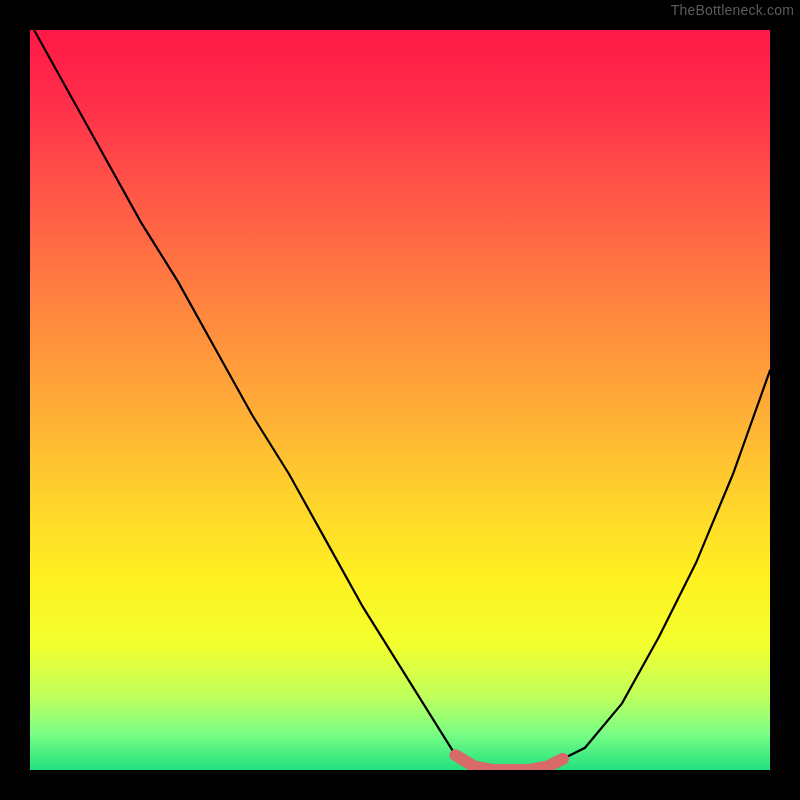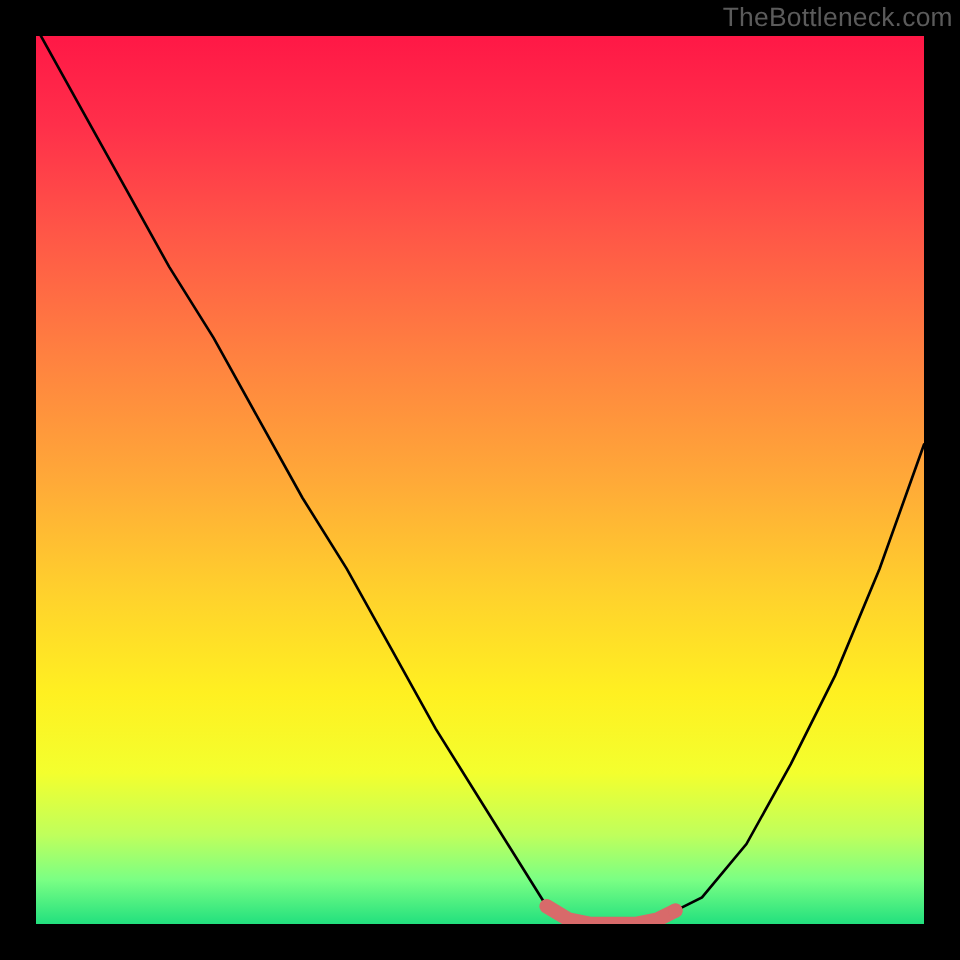--- a/index.html
+++ b/index.html
@@ -15,21 +15,21 @@
     position: relative;
     width: 800px;
     height: 800px;
     background: #000;
   }
   .watermark {
     position: absolute;
     top: 2px;
     right: 6px;
     color: #5b5b5b;
-    font-size: 22px;
+    font-size: 14px;
     font-weight: 500;
     letter-spacing: 0.2px;
     z-index: 10;
   }
   .plot-area {
     position: absolute;
     left: 30px;
     top: 30px;
     width: 740px;
     height: 740px;

